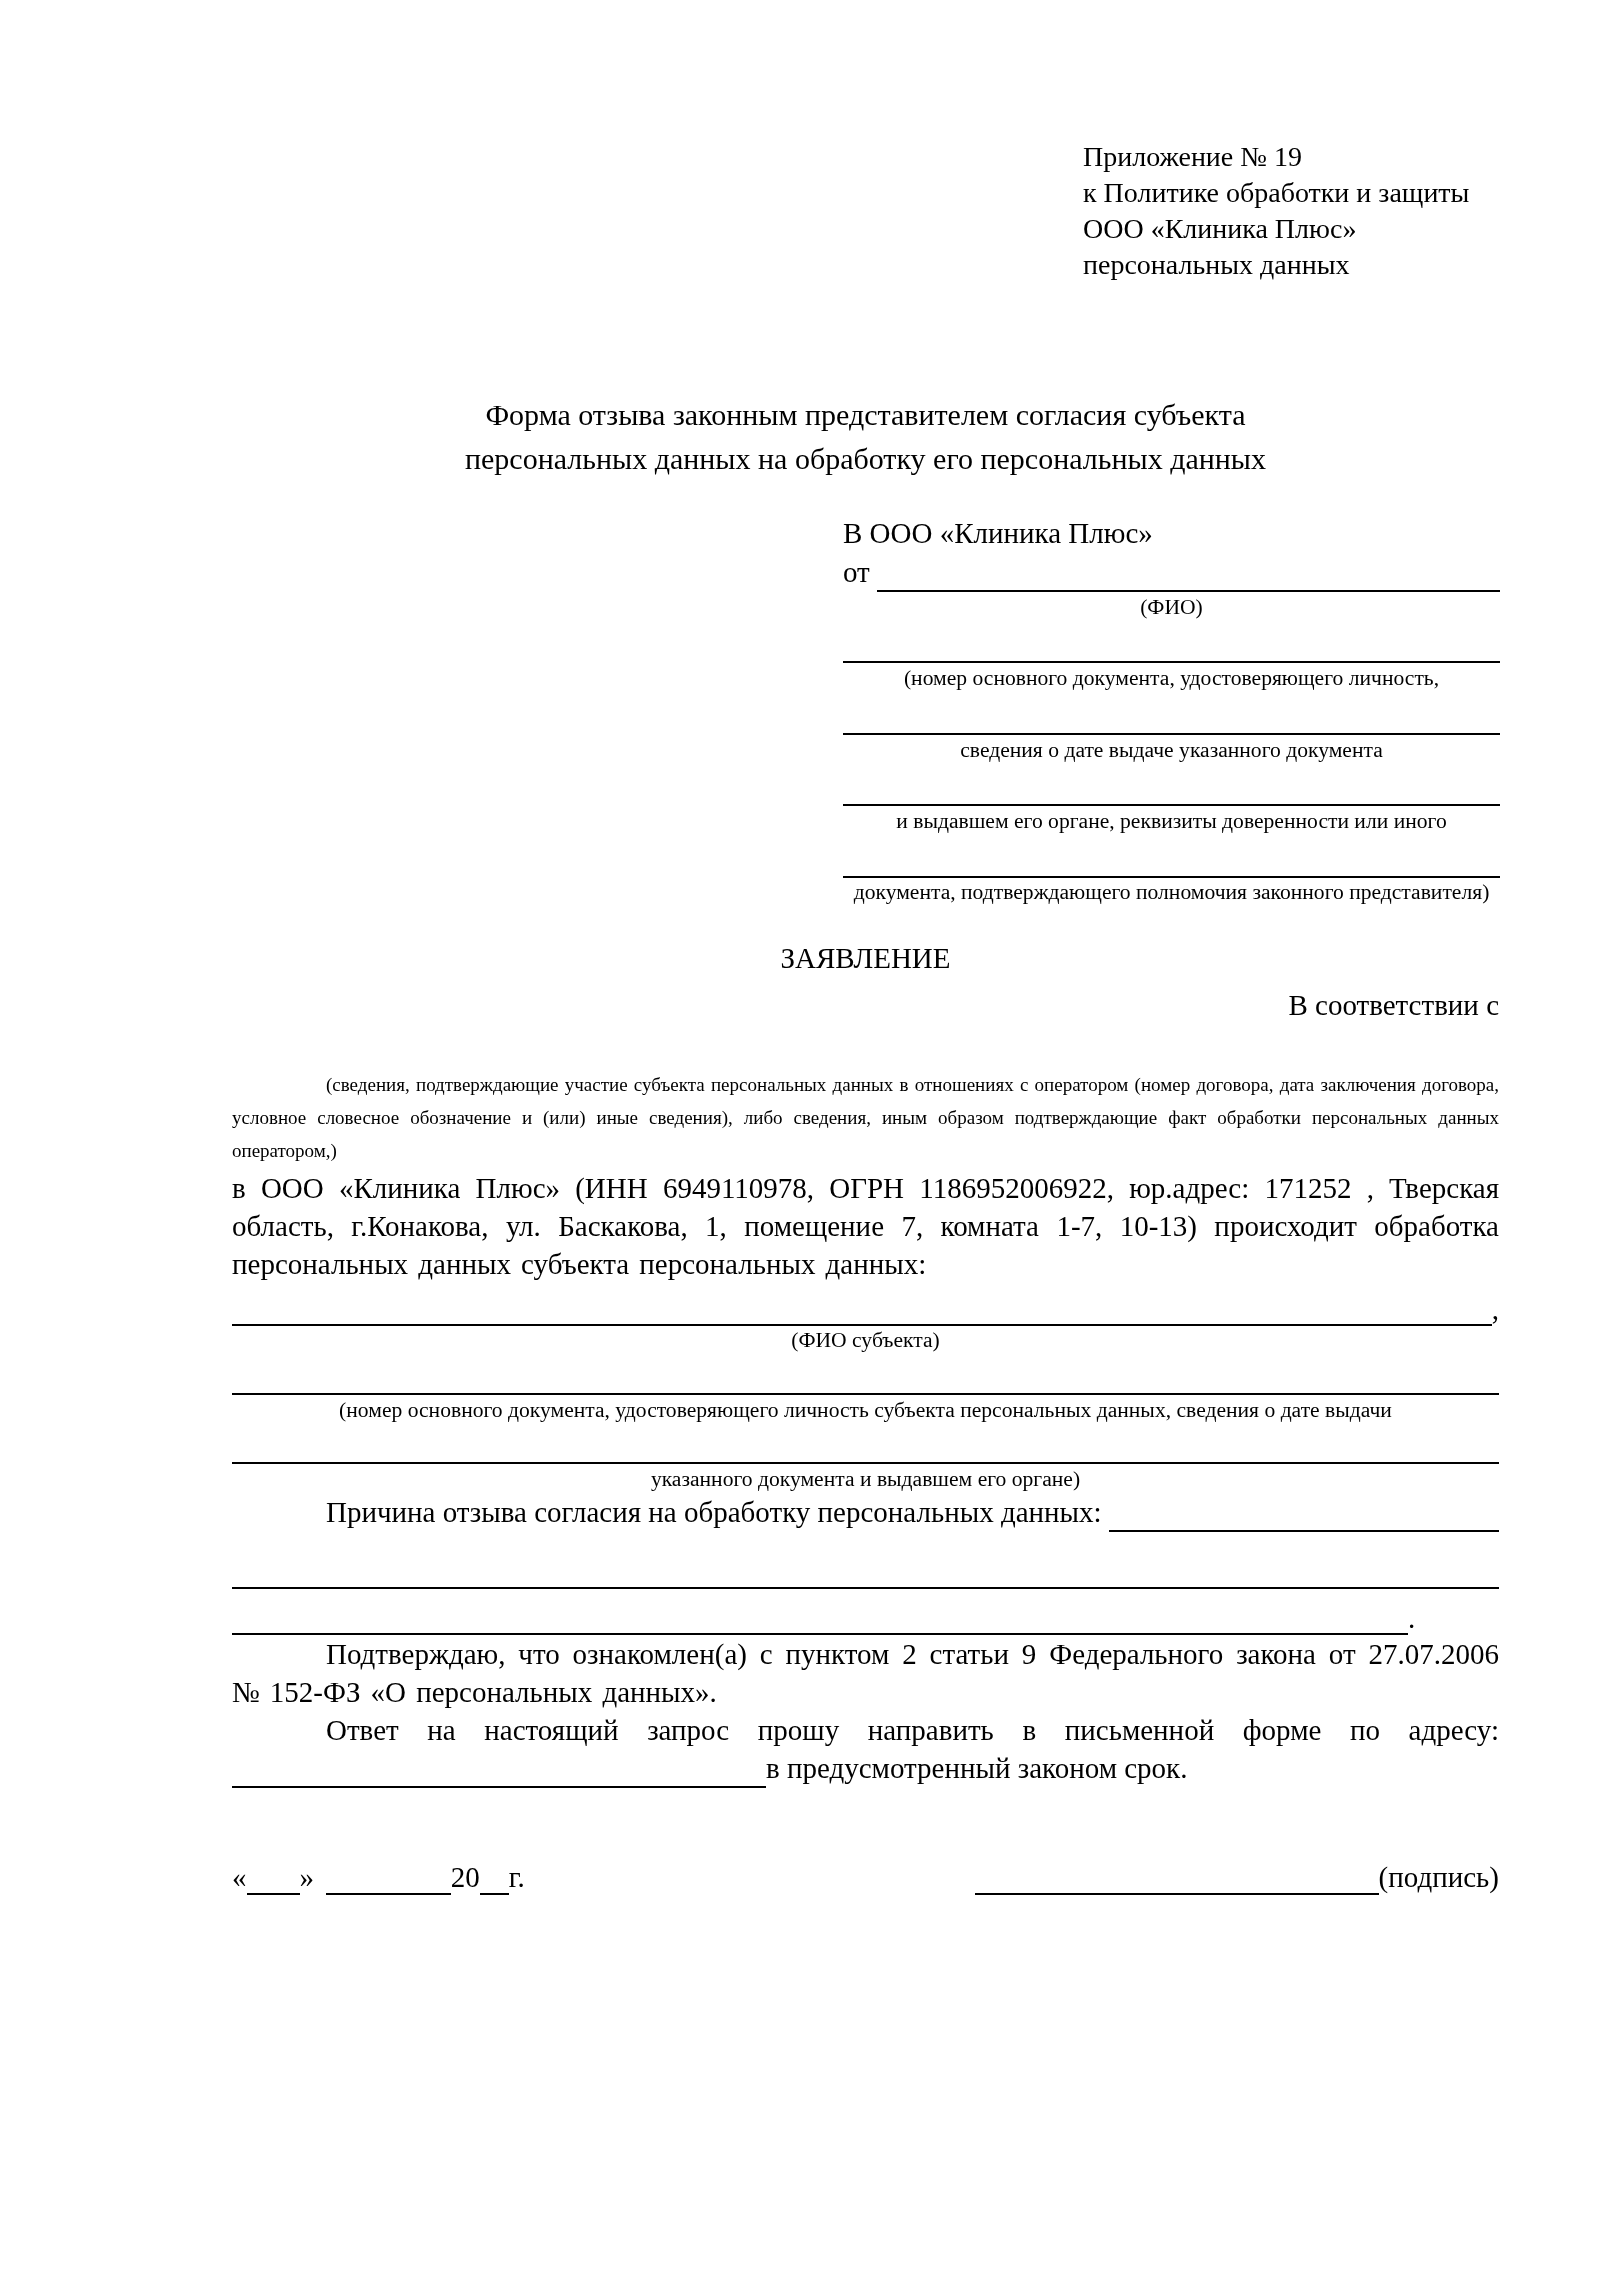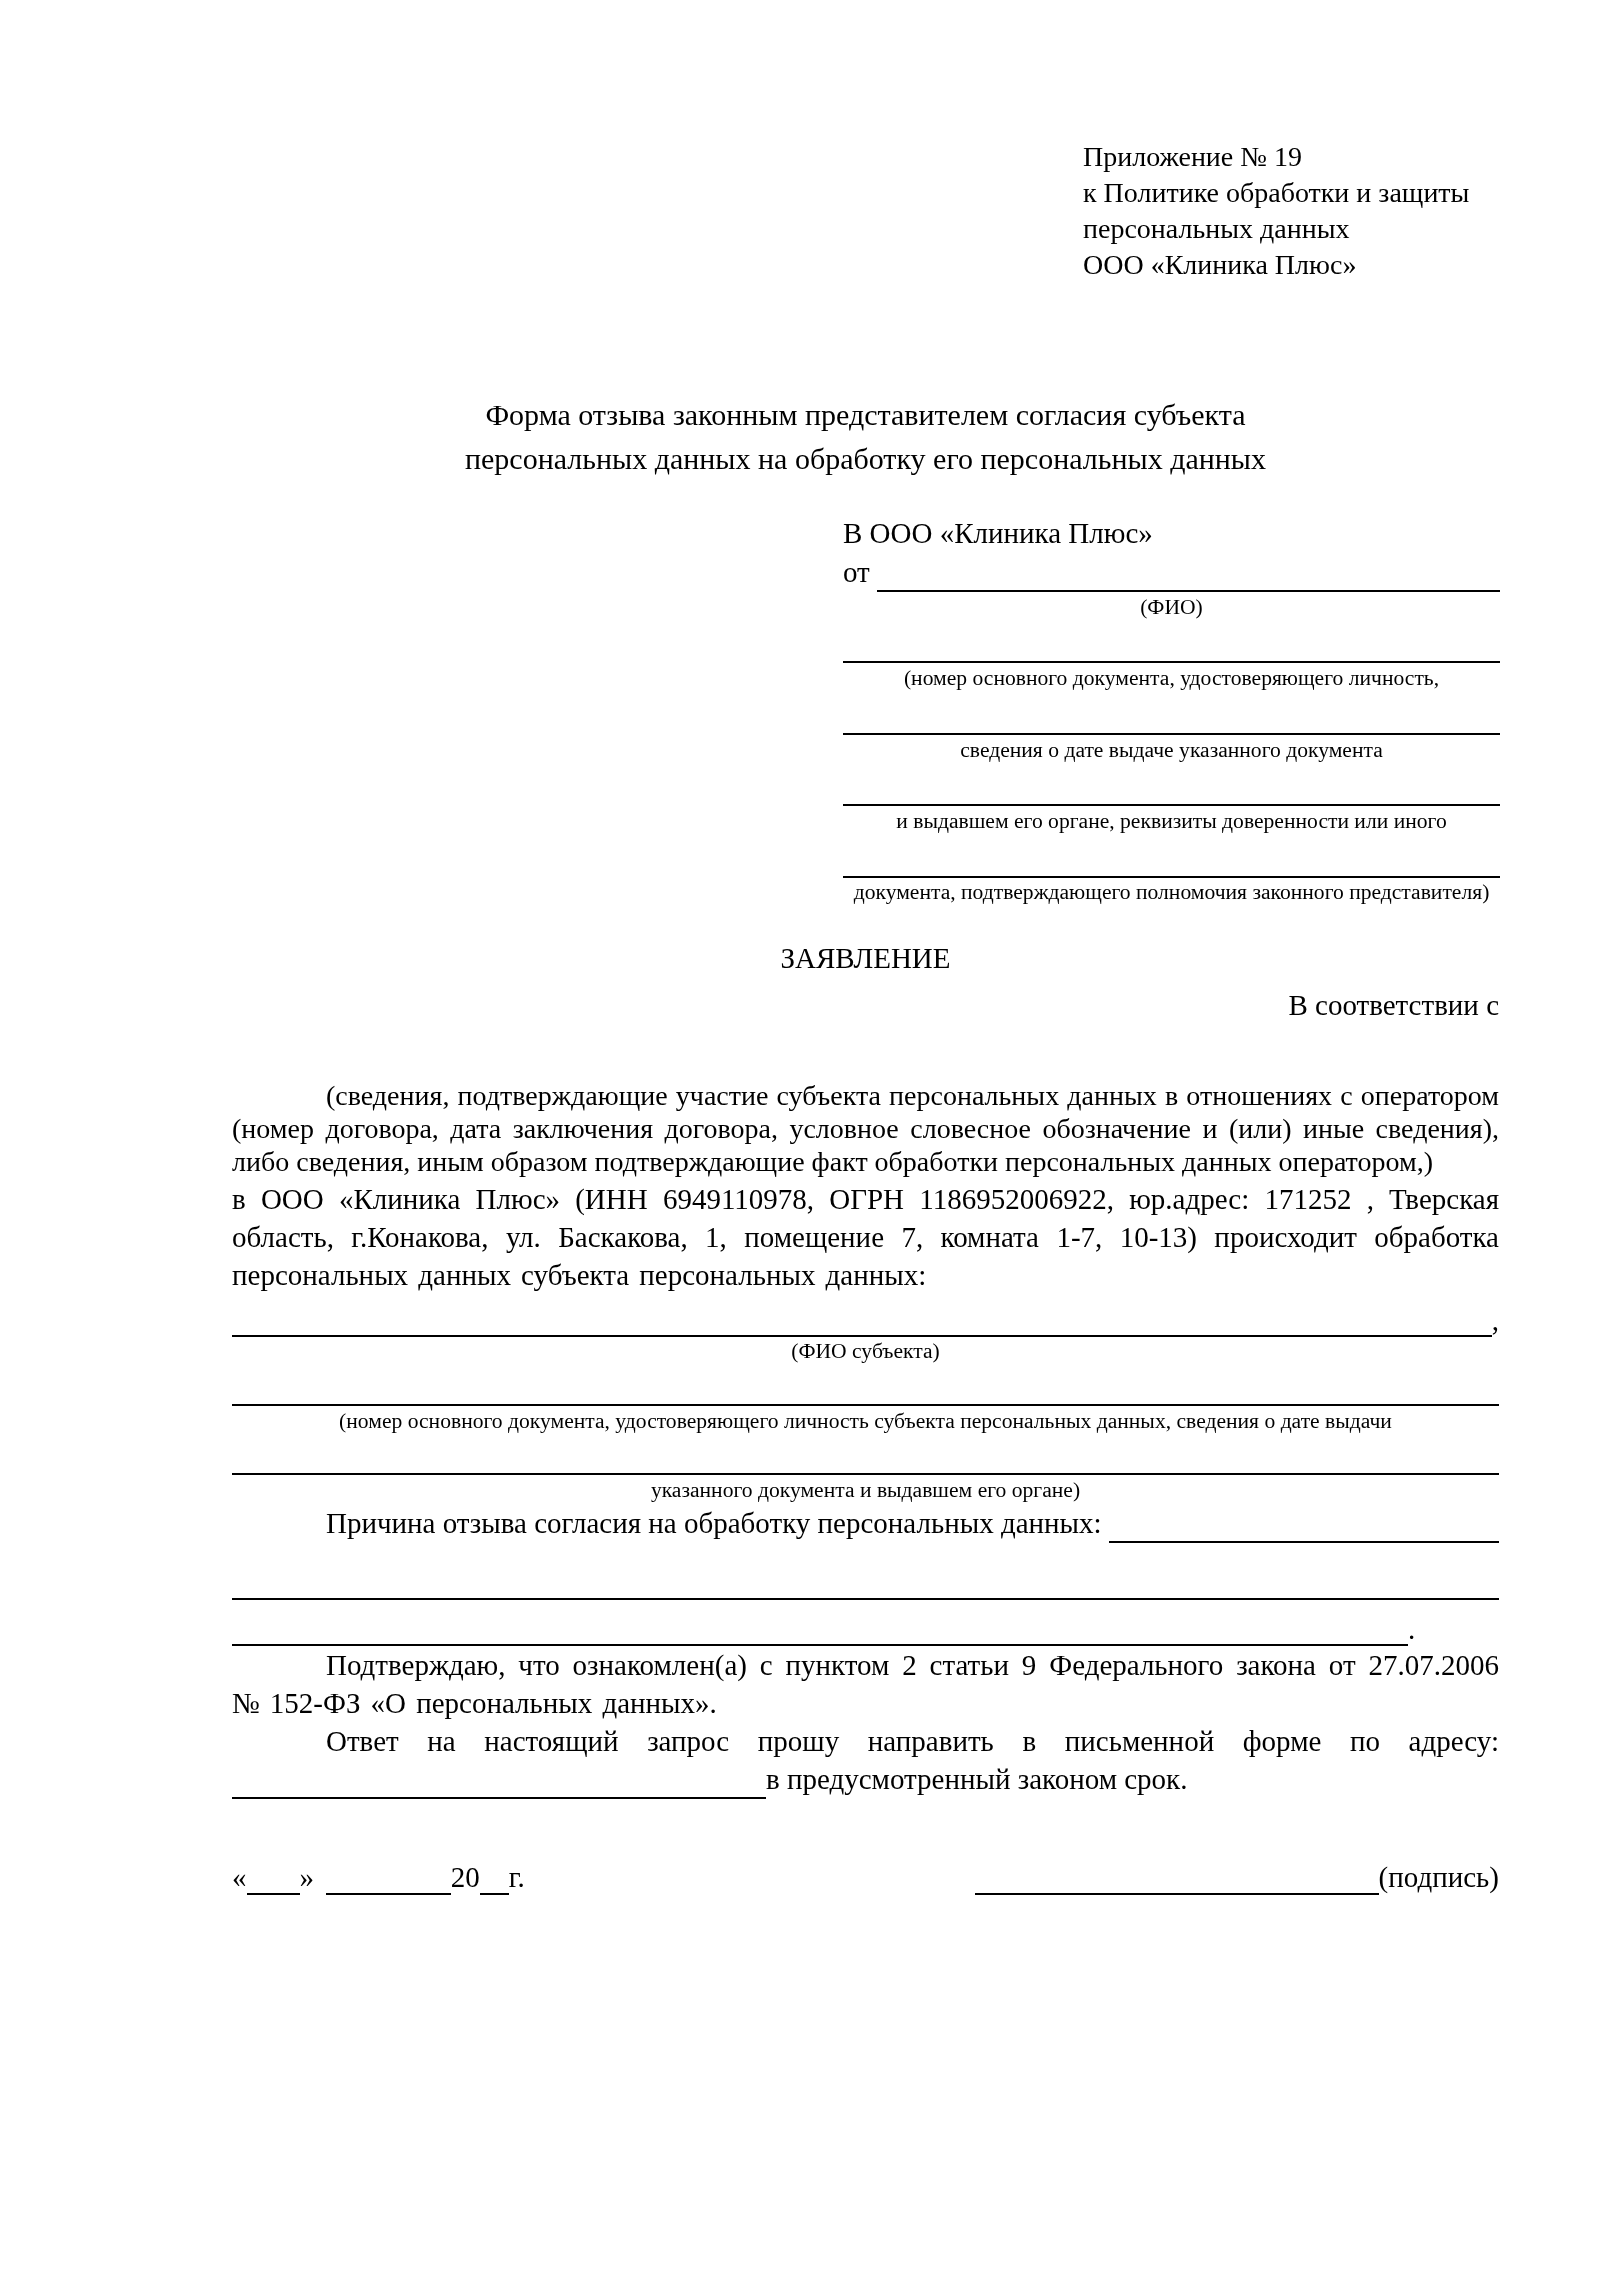--- a/index.html
+++ b/index.html
@@ -27,21 +27,21 @@
   
   .fill-row { display:flex; align-items:flex-end; }
   .fill-row .label { white-space:nowrap; line-height:39px; }
   .blank { flex:1; border-bottom:2px solid #000; height:33px; }
 
   .heading { text-align:center; margin-top:33px; line-height:39px; }
 
   .intro-row { margin-top:7.8px;flex-direction:column; }
   .indent96 { margin-left:94px; }
 
-  .small-print { margin-top:13px; font-size:28px; line-height:33px; text-align:justify; text-indent:94px; }
+  .small-print { margin-top:2px; font-size:19px; line-height:33px; text-align:justify; text-indent:94px; }
 
   .para { text-align:justify; line-height:38px; word-spacing:2.9px; }
   .op-para { margin-top:2px; }
 
   .subject-row { margin-top:9.8px; }
   .subject-row .blank { height:29px; }
   .tail-char { line-height:33px; }
 
   .line-full { border-bottom:2px solid #000; height:41px; }
   .mt8 { margin-top:7.8px; }
@@ -67,22 +67,22 @@
   .b-sign { width:404px; }
 </style>
 </head>
 <body>
 
 <div class="content">
 
   <div class="header-note">
     <div>Приложение № 19</div>
     <div>к Политике обработки и защиты</div>
+    <div>ООО «Клиника Плюс»</div>
     <div>персональных данных</div>
-    <div>ООО «Клиника Плюс»</div>
   </div>
 
   <div class="doc-title">
     <div>Форма отзыва законным представителем согласия субъекта</div>
     <div>персональных данных на обработку его персональных данных</div>
   </div>
 
   <div class="addressee">
     <div class="addr-to">В ООО «Клиника Плюс»</div>
     <div class="fill-row">

